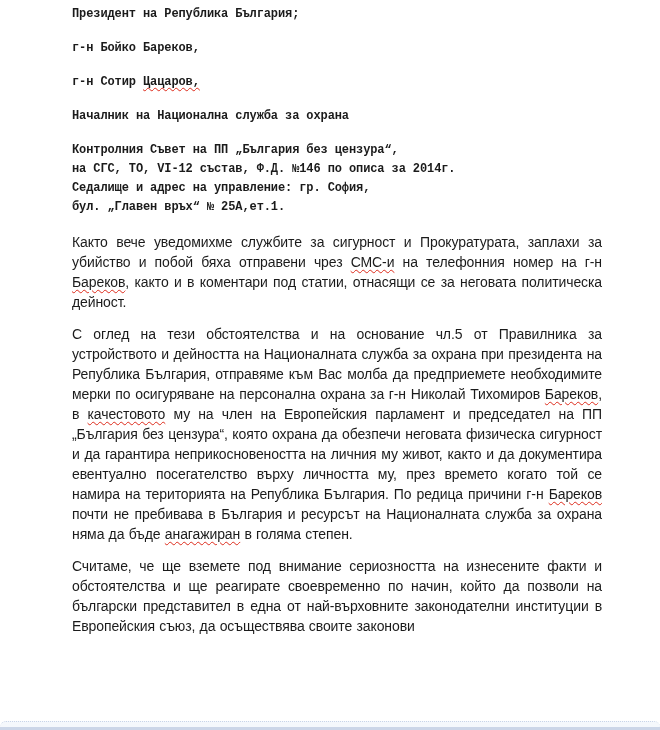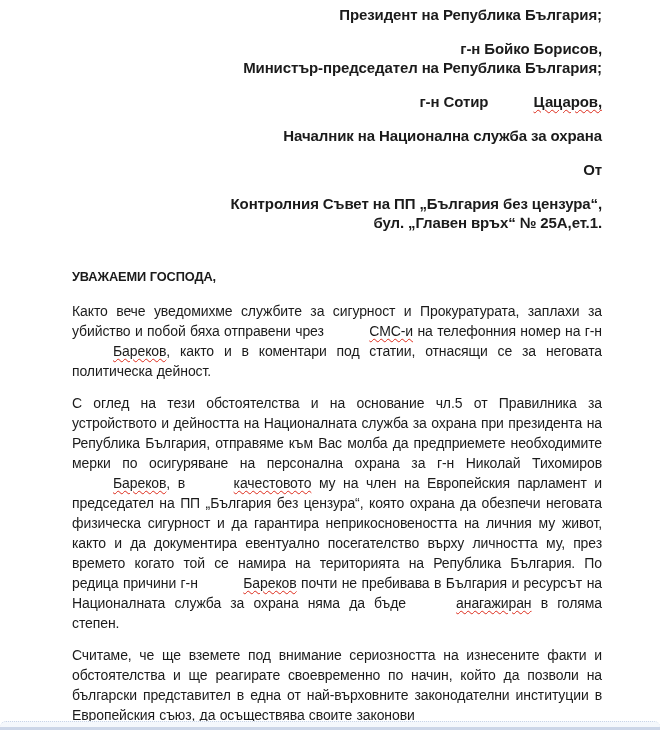--- a/index.html
+++ b/index.html
@@ -5,41 +5,41 @@
   html,body{margin:0;padding:0;}
   body{
     width:660px;height:730px;position:relative;overflow:hidden;
     background:#ffffff;
     font-family:"Liberation Sans", sans-serif;
     color:#1b1b1b;
     -webkit-font-smoothing:antialiased;
   }
   .doc{position:absolute;left:72px;top:5px;width:530px;}
   .recipients{
-    text-align:right;font-weight:700;font-size:15px;line-height:19px;
+    font-weight:700;font-size:12px;line-height:19px;
     letter-spacing:-0.1px;
+    font-family:Liberation Mono, monospace;
   }
   .block{margin-bottom:15px;}
   .block:last-child{margin-bottom:5px;}
   .salutation{
     font-weight:700;font-size:12.8px;line-height:18px;
     margin:36px 0 0 0;text-align:left;letter-spacing:-0.1px;
   }
   .body-paragraphs{margin-top:15px;}
   .para{
     font-size:14px;line-height:20px;text-align:justify;
     margin:0 0 12px 0;letter-spacing:-0.1px;word-spacing:0.5px;
   }
   .sq{
     text-decoration:underline;
     text-decoration-style:wavy;
     text-decoration-color:#dd2b1c;
     text-decoration-thickness:1px;
     text-underline-offset:2px;
-    margin-left:41px;
   }
   .bottom-strip{
     position:absolute;left:0;bottom:0;width:660px;height:8px;
     background:#f5f8fc;
     border-top:1px dotted #c8d4e8;
     border-radius:6px 6px 0 0;
   }
   .bottom-bar-inner{
     position:absolute;left:0;bottom:0;width:100%;height:3px;
     background:#ccd6e8;
@@ -47,38 +47,35 @@
 </style>
 </head>
 <body>
 
 <div class="doc">
   <div class="recipients" id="recipients">
       <div class="block">
         <div><span>Президент на Република България;</span></div>
       </div>
       <div class="block">
-        <div><span>г-н Бойко Борисов,</span></div>
-        <div><span>Министър-председател на Република България;</span></div>
+        <div><span>г-н Бойко Бареков,</span></div>
       </div>
       <div class="block">
         <div><span>г-н Сотир </span><span class="sq">Цацаров,</span></div>
       </div>
       <div class="block">
         <div><span>Началник на Национална служба за охрана</span></div>
       </div>
       <div class="block">
-        <div><span>От</span></div>
-      </div>
-      <div class="block">
         <div><span>Контролния Съвет на ПП „България без цензура“,</span></div>
+        <div><span>на СГС, ТО, VI-12 състав, Ф.Д. №146 по описа за 2014г.</span></div>
+        <div><span>Седалище и адрес на управление: гр. София,</span></div>
         <div><span>бул. „Главен връх“ № 25А,ет.1.</span></div>
       </div>
     </div>
-  <div class="salutation">УВАЖАЕМИ ГОСПОДА,</div>
   <div class="body-paragraphs" id="body-paragraphs">
       <p class="para"><span>Както вече уведомихме службите за сигурност и Прокуратурата, заплахи за убийство и побой бяха отправени чрез </span><span class="sq">СМС-и</span><span> на телефонния номер на г-н </span><span class="sq">Бареков</span><span>, както и в коментари под статии, отнасящи се за неговата политическа дейност.</span></p>
       <p class="para"><span>С оглед на тези обстоятелства и на основание чл.5 от Правилника за устройството и дейността на Националната служба за охрана при президента на Република България, отправяме към Вас молба да предприемете необходимите мерки по осигуряване на персонална охрана за г-н Николай Тихомиров </span><span class="sq">Бареков</span><span>, в </span><span class="sq">качестовото</span><span> му на член на Европейския парламент и председател на ПП „България без цензура“, която охрана да обезпечи неговата физическа сигурност и да гарантира неприкосновеността на личния му живот, както и да документира евентуално посегателство върху личността му, през времето когато той се намира на територията на Република България. По редица причини г-н </span><span class="sq">Бареков</span><span> почти не пребивава в България и ресурсът на Националната служба за охрана няма да бъде </span><span class="sq">анагажиран</span><span> в голяма степен.</span></p>
       <p class="para"><span>Считаме, че ще вземете под внимание сериозността на изнесените факти и обстоятелства и ще реагирате своевременно по начин, който да позволи на български представител в една от най-върховните законодателни институции в Европейския съюз, да осъществява своите законови</span></p>
     </div>
 </div>
 
 <div class="bottom-strip">
   <div class="bottom-bar-inner"></div>
 </div>

